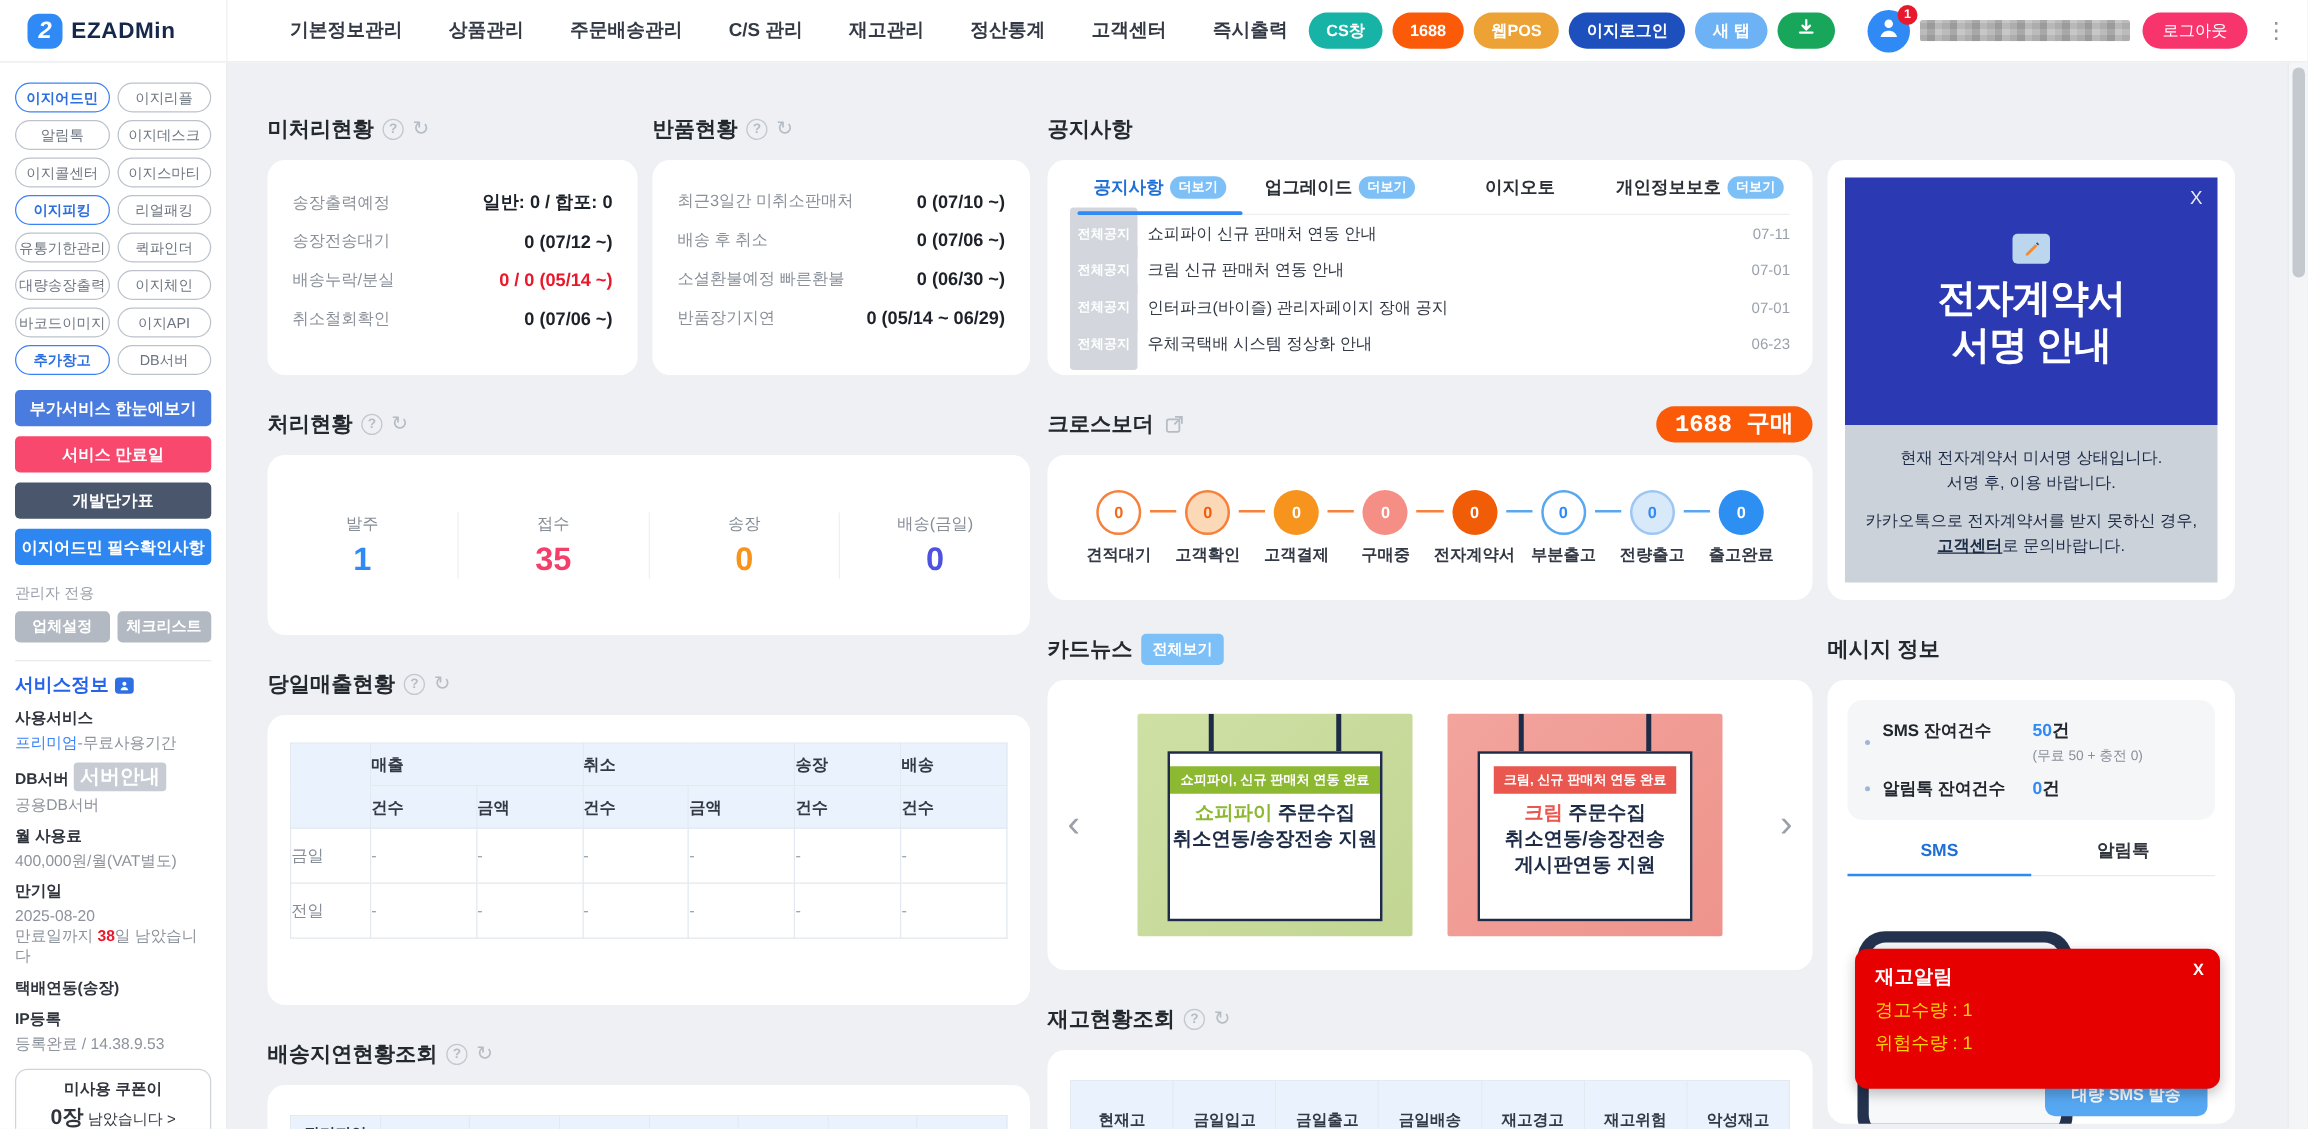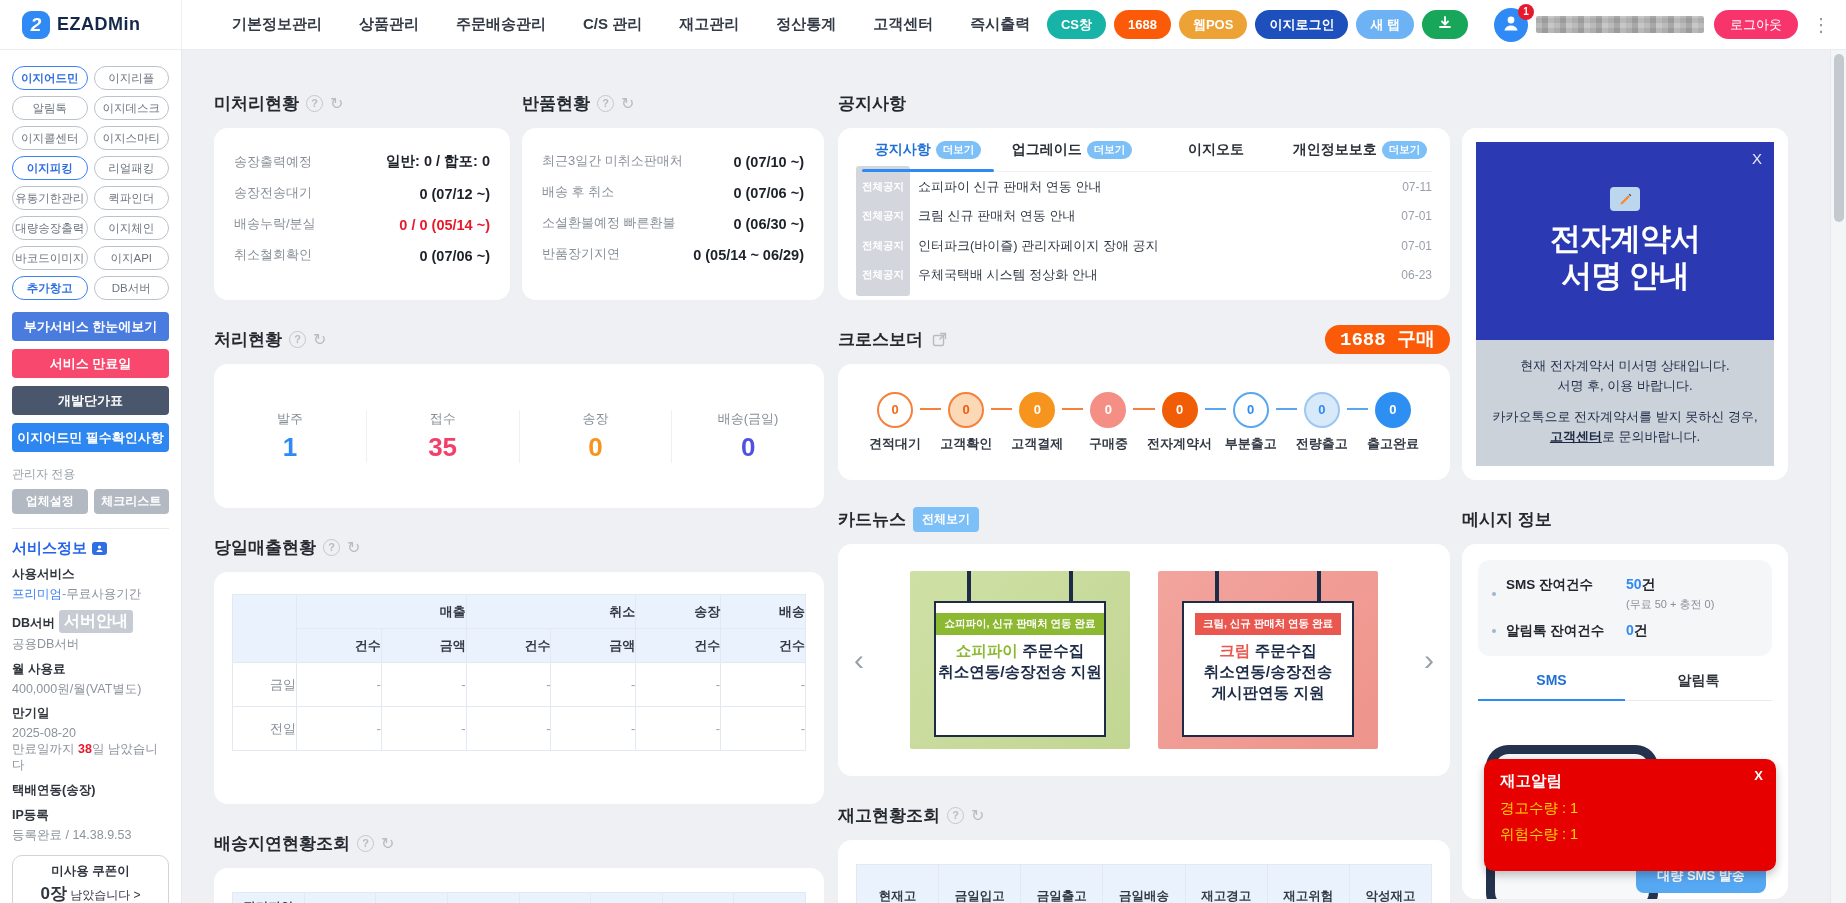--- a/index.html
+++ b/index.html
@@ -105,21 +105,21 @@
   .s3{background:#f7941d; color:#fff;}
   .s4{background:#f58e84; color:#fff;}
   .s5{background:#f15d07; color:#fff;}
   .s6{border:2px solid #5aa7f0; color:#2f8af5; background:#fff;}
   .s7{border:2px solid #9cc7f3; color:#2f8af5; background:#d8e9fa;}
   .s8{background:#2e8ff2; color:#fff;}
 
   
   .sales-panel { height:232px; padding:22px 18px; }
   table.grid { width:100%; border-collapse:collapse; table-layout:fixed; }
-  table.grid th, table.grid td { border:1px solid #e2e9f0; font-size:13px; text-align:right; }
+  table.grid th, table.grid td { border:1px solid #e2e9f0; font-size:13px; text-align:left; }
   table.grid th { background:#eaf3fd; color:#333a45; font-weight:bold; height:34px; }
   table.grid td { height:44px; color:#9aa1ab; }
   table.grid td.rowlb { color:#868d97; }
   .grid .corner { background:#eaf3fd; }
 
   
   .cards-panel { height:232px; position:relative; display:flex; align-items:center; justify-content:center; gap:28px; }
   .car-arrow { position:absolute; top:50%; transform:translateY(-50%); font-size:30px; color:#9aa1ab; cursor:pointer; line-height:1; }
   .car-arrow.left{left:16px;} .car-arrow.right{right:16px;}
   .card { width:220px; height:178px; position:relative; overflow:hidden; border-radius:2px; cursor:pointer; }

